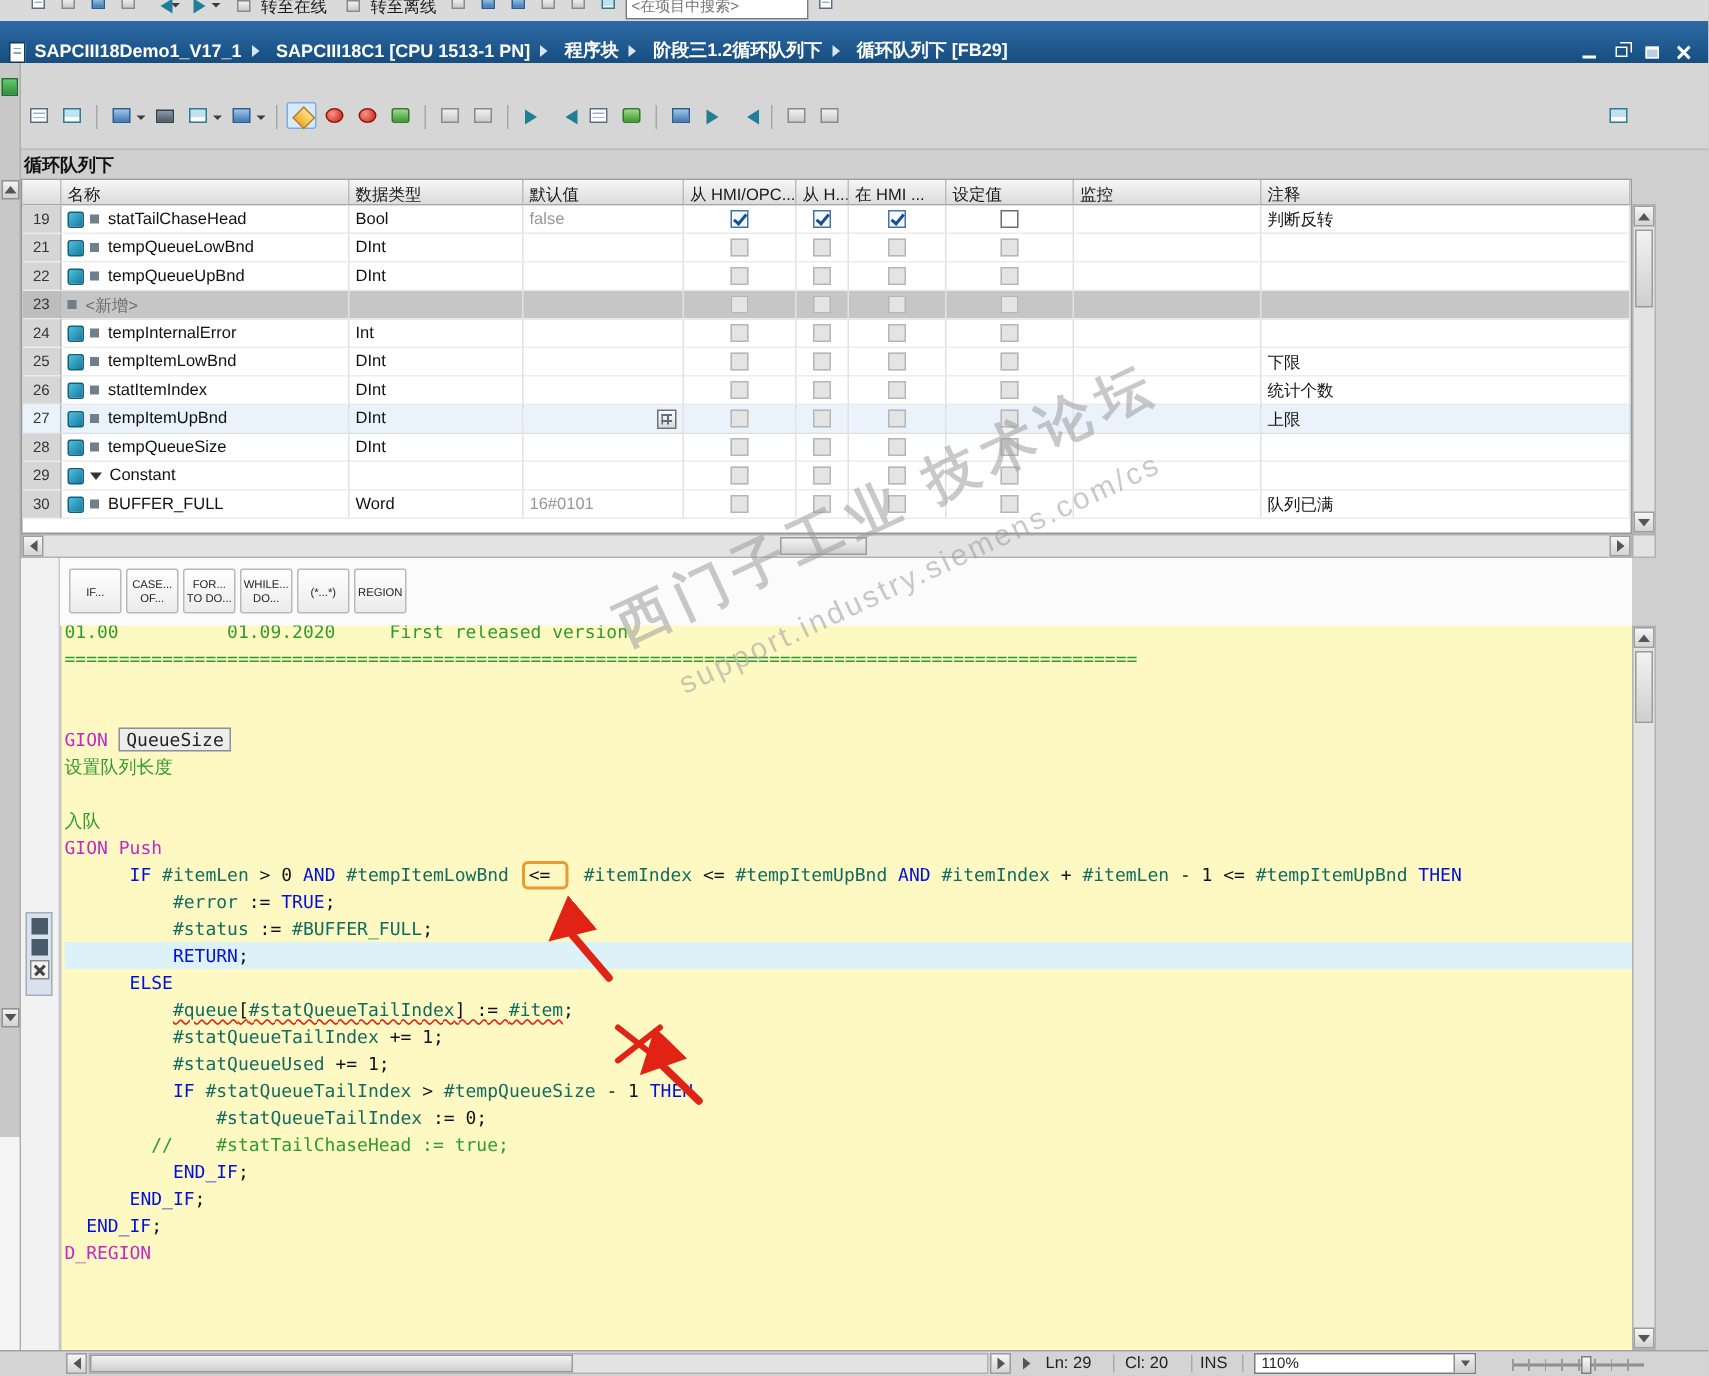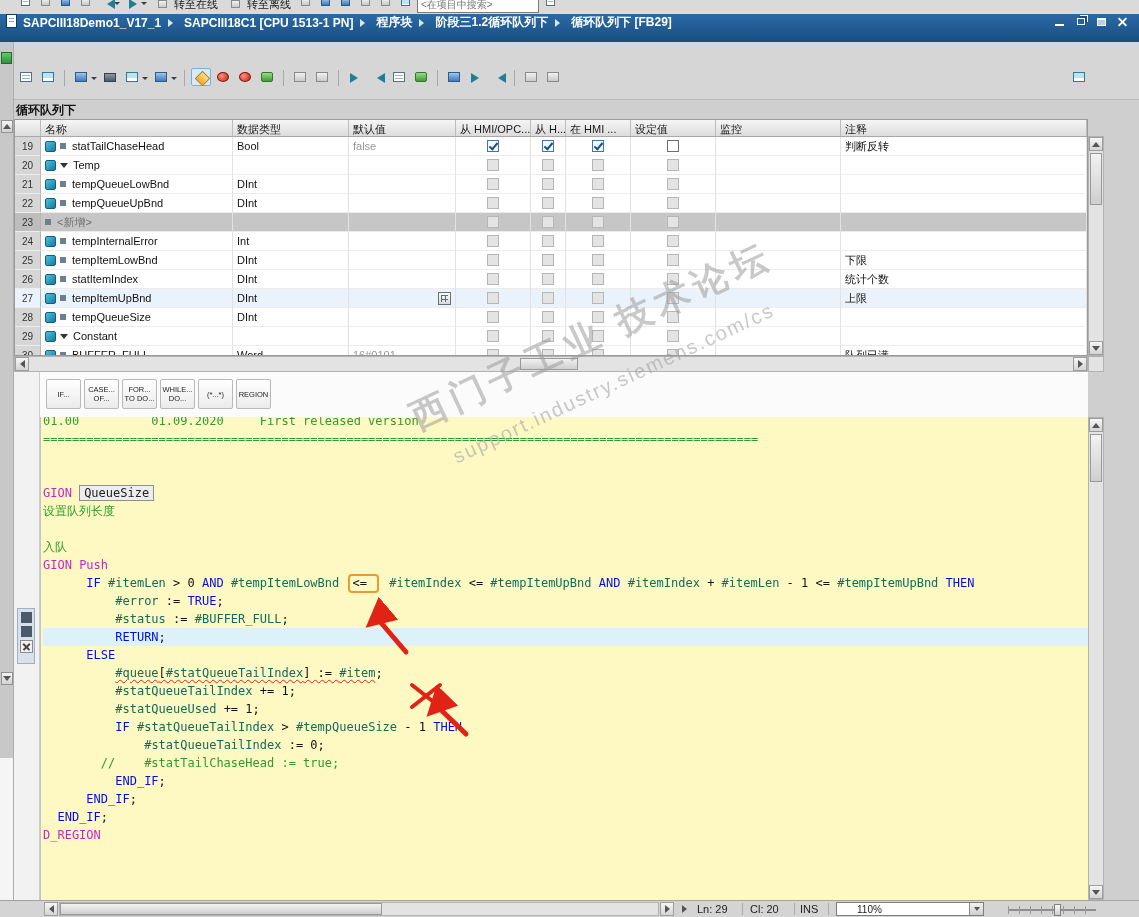--- a/index.html
+++ b/index.html
@@ -26,21 +26,21 @@
 .ic.red::before{content:"";position:absolute;inset:3px;border-radius:50%;background:radial-gradient(circle at 35% 35%,#ff9384,#c01f12);border:1px solid #8d170d}
 .ic.grn::before{content:"";position:absolute;inset:3px;border-radius:2px;background:linear-gradient(#9fd98f,#3f9a33);border:1px solid #2d7a23}
 .ic.cam::before{content:"";position:absolute;inset:4px 3px 3px 3px;background:linear-gradient(#8c98a6,#4d5a68);border:1px solid #343f4c}
 .ic.star::before{content:"";position:absolute;left:5px;top:4px;width:9px;height:9px;background:linear-gradient(#ffe08a,#f0a92c);border:1px solid #b97f14;transform:rotate(45deg)}
 .ic.arr-l::before{content:"";position:absolute;left:4px;top:4px;border:5px solid transparent;border-right:8px solid #1e7f96}
 .ic.arr-r::before{content:"";position:absolute;left:4px;top:4px;border:5px solid transparent;border-left:8px solid #1e7f96}
 .ddc{width:0;height:0;border:3px solid transparent;border-top-color:#3c3c3c;margin:6px 1px 0 0}
 .tsep{width:1px;height:16px;background:#a8a8a8;margin:1px 4px 0 4px;flex:none}
 
 
-.titlebar{position:absolute;left:0;top:14px;width:100%;height:28px;background:linear-gradient(#2c6aa5,#174e80);display:flex;align-items:flex-start;color:#fff;padding:0 4px}
+.titlebar{position:absolute;left:0;top:14px;width:100%;height:28px;background:linear-gradient(#2c6aa5,#174e80);display:flex;align-items:flex-end;color:#fff;padding:0 4px}
 .tb-doc{width:11px;height:14px;background:#fff;border:1px solid #0d3a60;margin:0 6px 0 2px;position:relative}
 .tb-doc::after{content:"";position:absolute;inset:3px 2px;background:repeating-linear-gradient(#7da7cc 0 1px,transparent 1px 3px)}
 .bc{display:flex;align-items:center;gap:7px;flex:1;overflow:hidden}
 .bc-item{font-size:12px;font-weight:bold;white-space:nowrap;cursor:default}
 .bc-sep{width:0;height:0;border:4px solid transparent;border-left:5px solid #d8e7f4;flex:none}
 .winbtns{display:flex;gap:4px;margin-right:4px}
 .wb{width:17px;height:15px;display:flex;align-items:center;justify-content:center;position:relative}
 .wb-min{width:9px;height:2px;background:#fff;margin-top:6px}
 .wb-res{width:8px;height:7px;border:1px solid #fff;box-shadow:2px -2px 0 0 #174e80,3px -3px 0 0 #fff}
 .wb-max{width:9px;height:8px;border:1px solid #fff;border-top-width:2px;background:#b9cfe4}
@@ -123,21 +123,21 @@
 .rail{position:absolute;left:0;top:42px;width:14px;height:858px;background:#c8c8c8;border-right:1px solid #adadad}
 .rail .white{position:absolute;left:0;top:716px;width:13px;height:142px;background:#f5f5f5}
 .rail-ico{position:absolute;left:1px;top:10px;width:11px;height:12px;background:linear-gradient(#63c96f,#2e9039);border:1px solid #20702a}
 .rail-btn{position:absolute;left:1px;width:12px;height:13px;background:linear-gradient(#f4f4f4,#d2d2d2);border:1px solid #929292;display:flex;align-items:center;justify-content:center}
 
 
 .statusbar{position:absolute;left:0;top:900px;width:100%;height:17px;background:#d4d4d4;border-top:1px solid #a3a3a3;font-size:11px;color:#222}
 .statusbar .txt{position:absolute;top:2px;white-space:nowrap}
 .vsep{position:absolute;top:2px;width:1px;height:12px;background:#aaa}
 .zoombox{position:absolute;left:836px;top:1px;width:148px;height:14px;background:#fff;border:1px solid #7c7c7c;display:flex;align-items:center}
-.zoombox .zv{flex:1;padding-left:20px;font-size:10px}
+.zoombox .zv{flex:1;padding-left:4px;font-size:10px}
 .zoombox .zc{width:14px;height:12px;background:linear-gradient(#f2f2f2,#cfcfcf);border-left:1px solid #8e8e8e;display:flex;align-items:center;justify-content:center}
 .slider{position:absolute;left:1008px;top:8px;width:88px;height:2px;background:#8e8e8e}
 .slider::before{content:"";position:absolute;left:0;top:-3px;width:100%;height:8px;background:repeating-linear-gradient(90deg,#9a9a9a 0 1px,transparent 1px 11px)}
 .sl-thumb{position:absolute;left:46px;top:-5px;width:7px;height:12px;background:linear-gradient(#fafafa,#cfcfcf);border:1px solid #808080}
 
 
 .wm{position:absolute;left:330px;top:310px;width:540px;text-align:center;transform:rotate(-25deg);color:#9d9d9d;opacity:.55;z-index:50;pointer-events:none}
 .wm .l1{font-size:36px;letter-spacing:6px;font-weight:bold}
 .wm .l2{font-size:20px;margin-top:16px;letter-spacing:2px}
 .anno-overlay{position:absolute;left:0;top:0;z-index:60;pointer-events:none}
@@ -349,46 +349,20 @@
             <span class="cb on"></span>
           </div>
           <div class="td cbc">
             <span class="cb on"></span>
           </div>
           <div class="td cbc">
             <span class="cb off"></span>
           </div>
           <div class="td"></div>
           <div class="td">判断反转</div>
-        </div>
-        <div class="tr group">
-          <div class="td num">20</div>
-          <div class="td">
-            <span class="vicon"></span>
-            <span class="tri tri-dn"></span>
-            <span class="nlabel">Temp</span>
-          </div>
-          <div class="td"></div>
-          <div class="td">
-            <span class="defval"></span>
-          </div>
-          <div class="td cbc">
-            <span class="cb dis"></span>
-          </div>
-          <div class="td cbc">
-            <span class="cb dis"></span>
-          </div>
-          <div class="td cbc">
-            <span class="cb dis"></span>
-          </div>
-          <div class="td cbc">
-            <span class="cb dis"></span>
-          </div>
-          <div class="td"></div>
-          <div class="td"></div>
         </div>
         <div class="tr var">
           <div class="td num">21</div>
           <div class="td">
             <span class="vicon"></span>
             <span class="mark"></span>
             <span class="nlabel">tempQueueLowBnd</span>
           </div>
           <div class="td">DInt</div>
           <div class="td">

